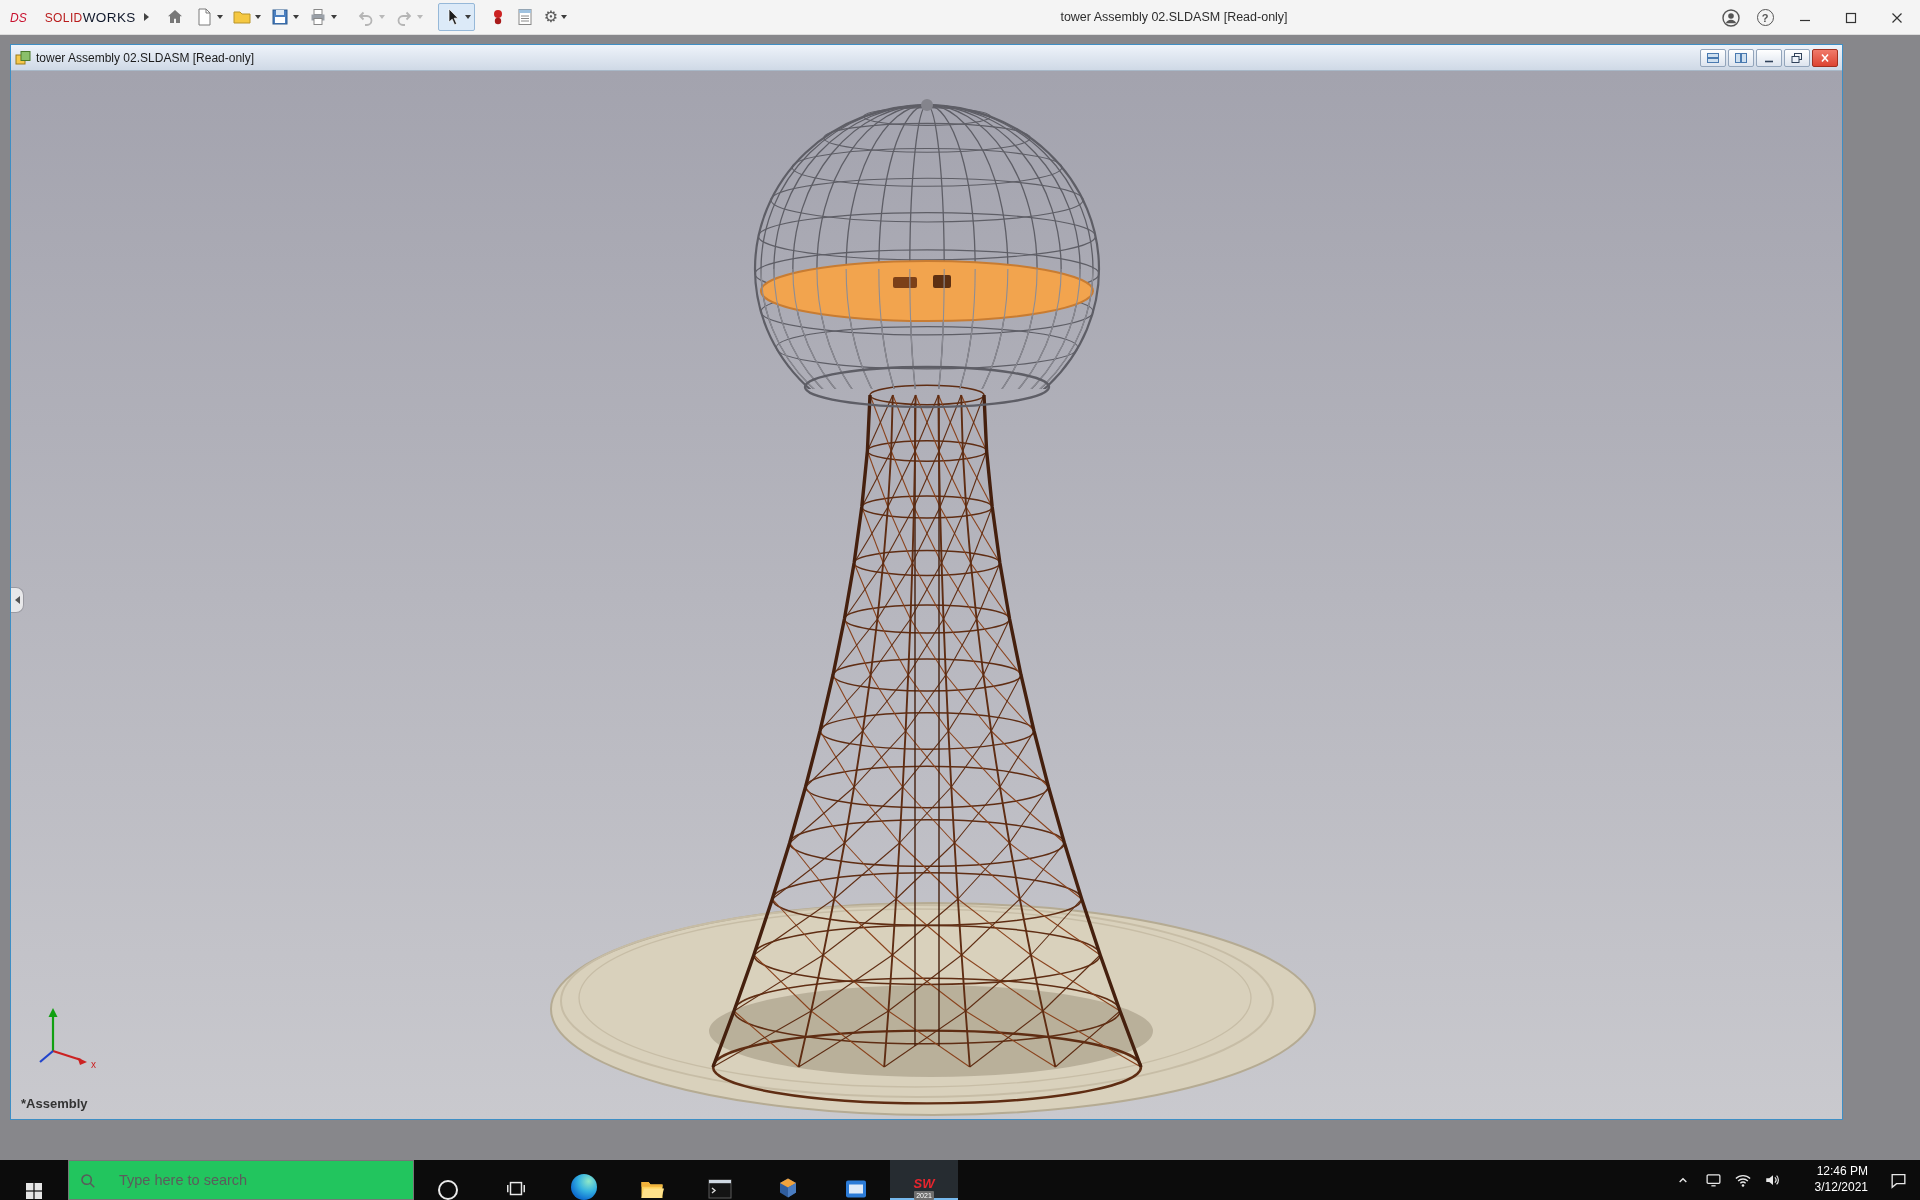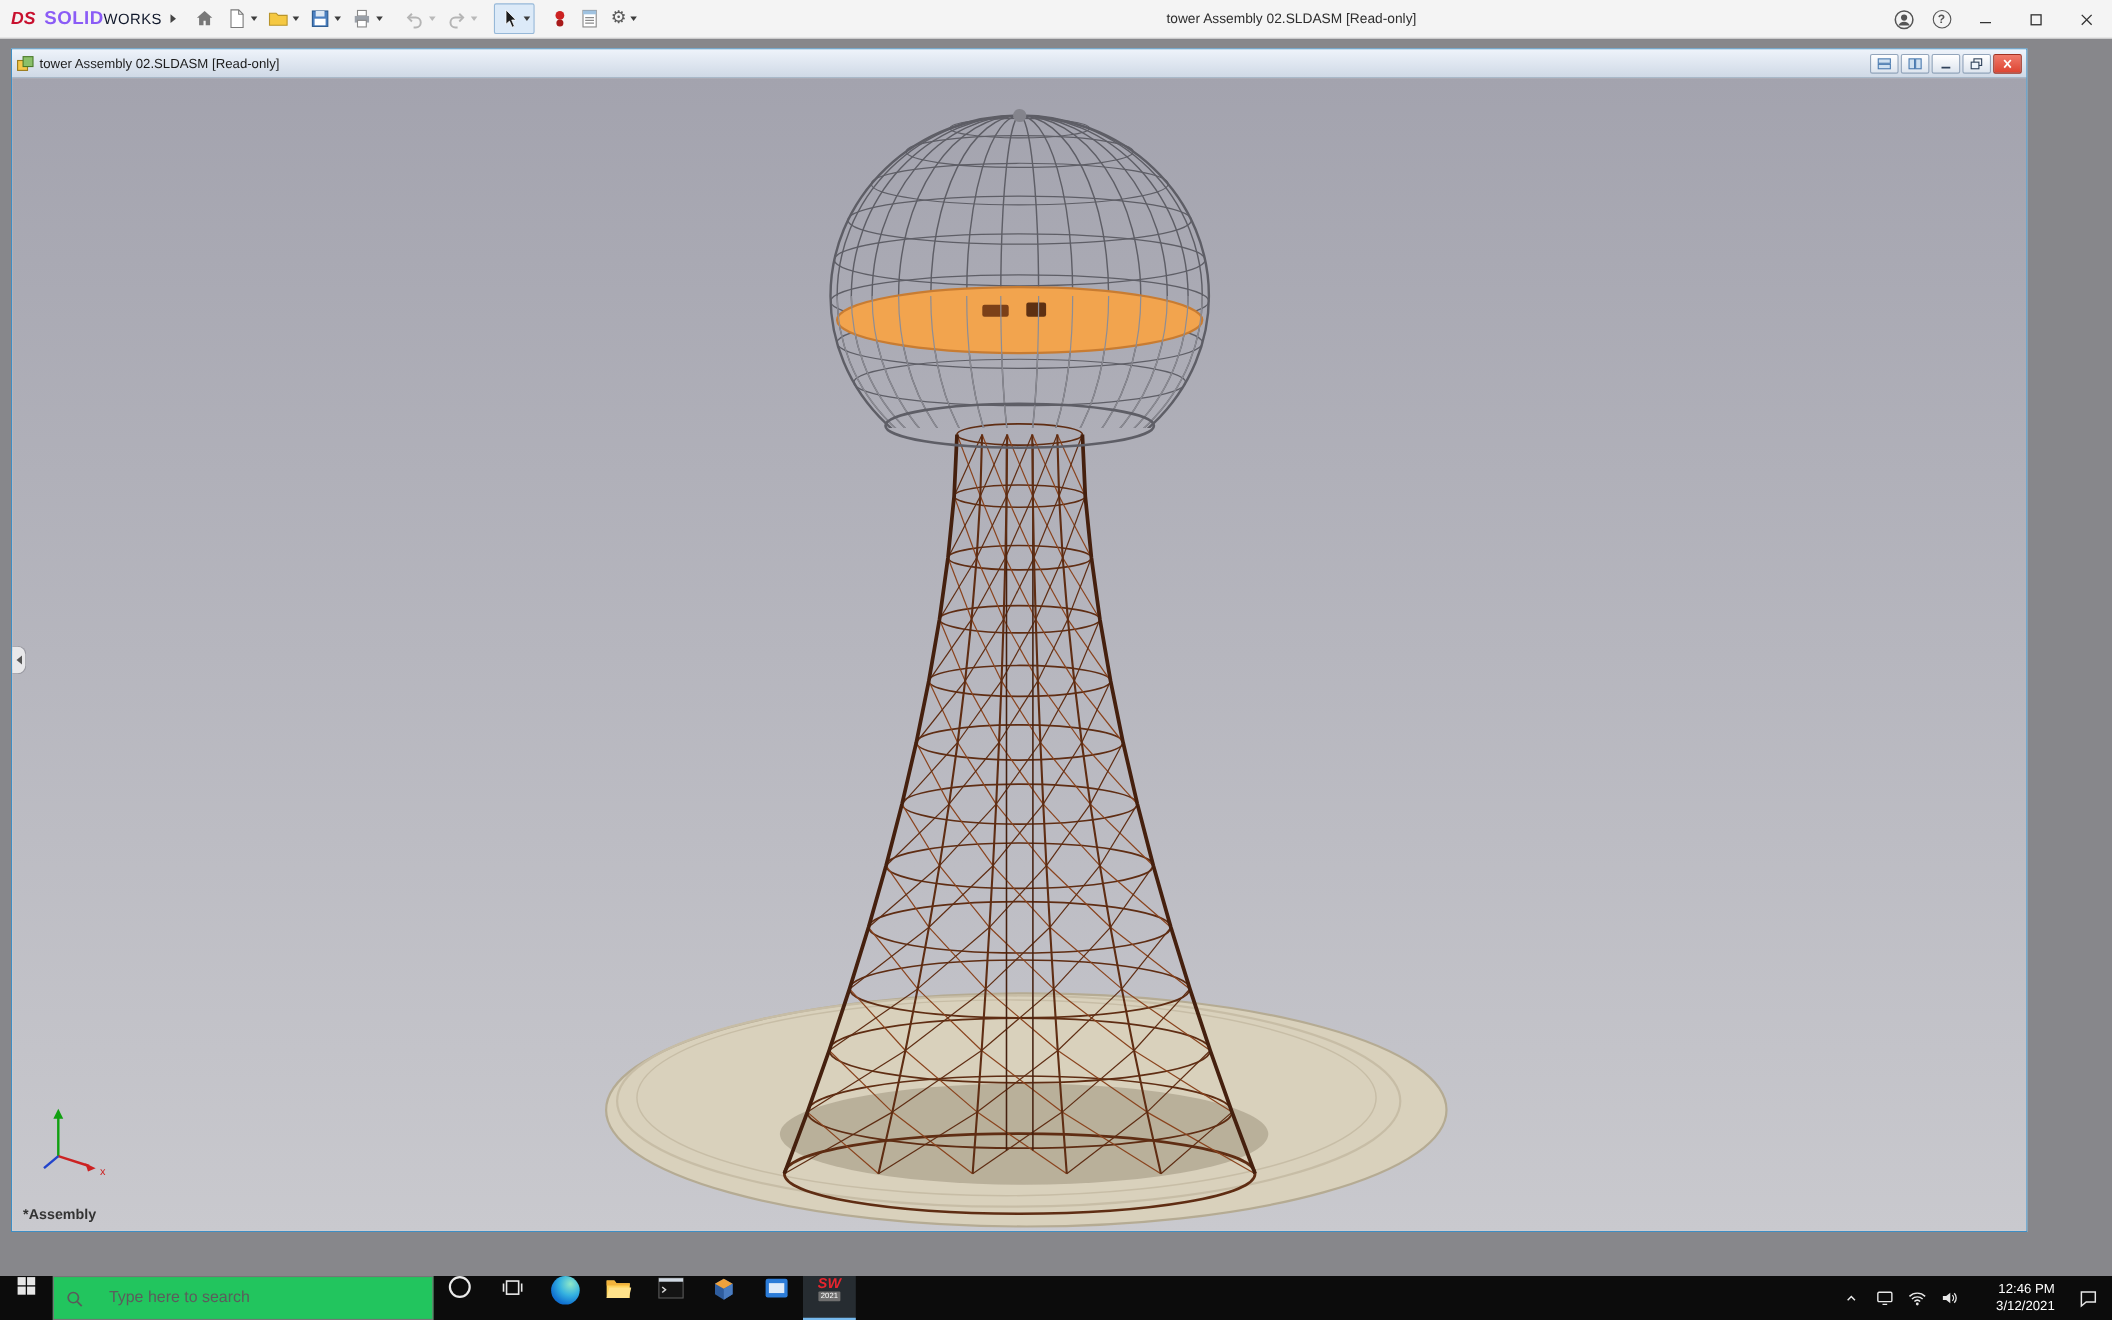--- a/index.html
+++ b/index.html
@@ -1,21 +1,21 @@
 <!DOCTYPE html>
 <html><head>
 <meta charset="utf-8">
 <style>
 *{box-sizing:border-box;margin:0;padding:0}
 html,body{width:1920px;height:1200px;overflow:hidden;font-family:"Liberation Sans",sans-serif;background:#87878b}
 
 .titlebar{position:absolute;top:0;left:0;width:1920px;height:35px;background:#f4f4f4;border-bottom:1px solid #dcdcdc;display:flex;align-items:center;z-index:10}
 .brand{display:flex;align-items:baseline;margin-left:10px;white-space:nowrap}
-.brand .ds{color:#c8102e;font-weight:700;font-style:italic;font-size:16px;margin-right:8px}
-.brand .solid{color:#8b5cf6;font-weight:700;font-size:17px;letter-spacing:.4px}
+.brand .ds{color:#c8102e;font-weight:400;font-style:italic;font-size:12px;margin-right:18px}
+.brand .solid{color:#b91c1c;font-weight:400;font-size:12px;letter-spacing:.4px}
 .brand .works{color:#0f172a;font-weight:300;font-size:13.5px;letter-spacing:.4px}
 .tri-right{width:0;height:0;border-top:4px solid transparent;border-bottom:4px solid transparent;border-left:5px solid #444;margin:0 12px 0 8px;align-self:center}
 .tools{display:flex;align-items:center;gap:1px}
 .tbtn{height:28px;display:flex;align-items:center;padding:0 3px;border-radius:2px;border:1px solid transparent}
 .tbtn svg{display:block}
 .tbtn.active{border:1px solid #96b8d8;background:#dceaf8}
 .caret{width:0;height:0;border-left:3.5px solid transparent;border-right:3.5px solid transparent;border-top:4px solid #3c3c3c;margin-left:3px}
 .caret.dis{border-top-color:#b9b9b9}
 .sep{width:9px}
 .gearspan{font-size:16px;color:#5a5a5a;line-height:20px}
@@ -32,21 +32,21 @@
 .doc-btns{margin-left:auto;display:flex;align-items:center}
 .dbtn{width:26px;height:18px;border:1px solid #93a5bb;background:linear-gradient(#ffffff,#dde4ee);display:flex;align-items:center;justify-content:center;margin-left:2px;border-radius:2px}
 .dbtn.close{background:linear-gradient(#f07a6a,#dd4432);border-color:#a03020}
 #viewport{position:relative;width:1831px;height:1048px;overflow:hidden}
 #scene{display:block;width:100%;height:100%}
 .view-label{position:absolute;left:10px;bottom:8px;font-size:13px;font-weight:700;color:#333}
 .fm-tab{position:absolute;left:0;top:516px;width:13px;height:26px;background:#e8e8ea;border:1px solid #9a9aa2;border-left:none;border-radius:0 8px 8px 0;display:flex;align-items:center;justify-content:center}
 .fm-arrow{width:0;height:0;border-top:4px solid transparent;border-bottom:4px solid transparent;border-right:5px solid #555}
 
 .taskbar{position:absolute;left:0;bottom:0;width:1920px;height:40px;background:#0c0c0c;display:flex;align-items:stretch;z-index:20}
-.tb-cell{width:48px;display:flex;align-items:flex-start;justify-content:center}
+.tb-cell{width:68px;display:flex;align-items:flex-end;justify-content:center}
 .tb-cell.active{background:#262c31;box-shadow:inset 0 -2px 0 #76b9ed}
 .tb-search{width:346px;background:#22c55e;border:1px solid #767676;display:flex;align-items:center;padding:0 10px;gap:23px}
 .tb-search input{flex:1;border:none;outline:none;font-size:14.5px;color:#222;font-family:"Liberation Sans",sans-serif;background:transparent}
 .tb-search input::placeholder{color:#5c5c5c}
 .cortana-ring{width:20px;height:20px;border:2px solid #eaeaea;border-radius:50%}
 .edge-ball{width:26px;height:26px;border-radius:50%;background:radial-gradient(circle at 68% 28%,#8fe8c8 0%,#35b2e0 40%,#1173d2 72%,#0b57b4 100%)}
 .sw-badge{display:flex;flex-direction:column;align-items:center;line-height:1}
 .sw-top{color:#e8252e;font-weight:800;font-style:italic;font-size:13px}
 .sw-year{font-size:7px;color:#fff;background:#6f6f6f;padding:1px 2px;margin-top:1px;border-radius:1px}
 .tray{margin-left:auto;display:flex;align-items:center}

